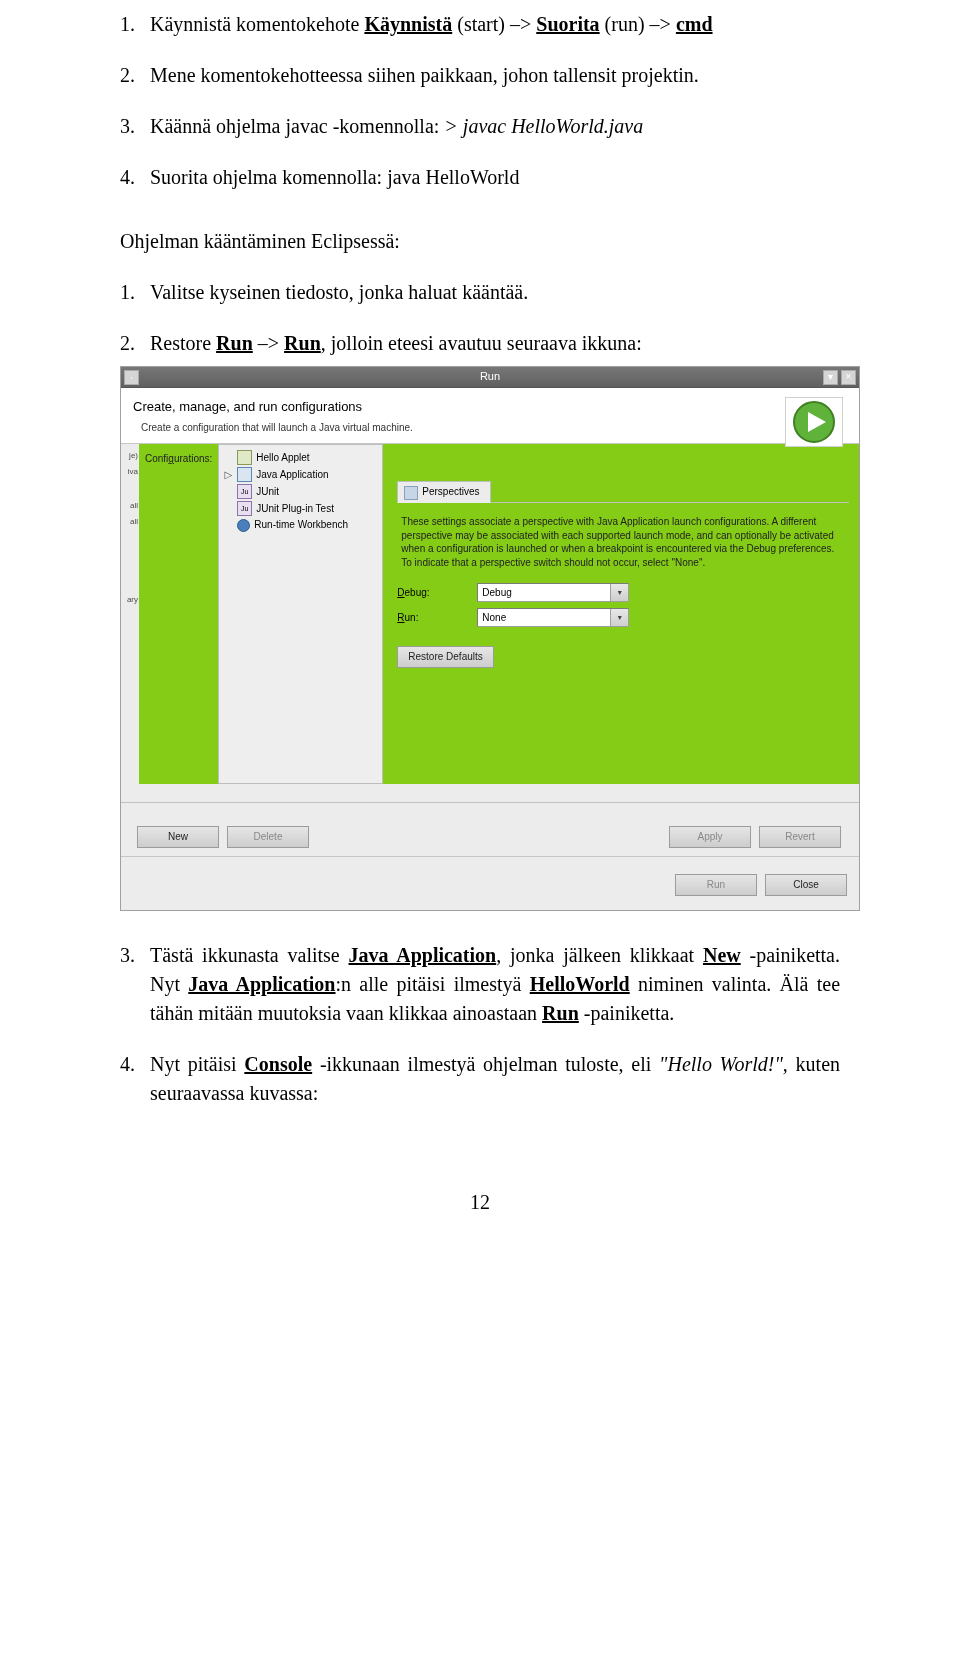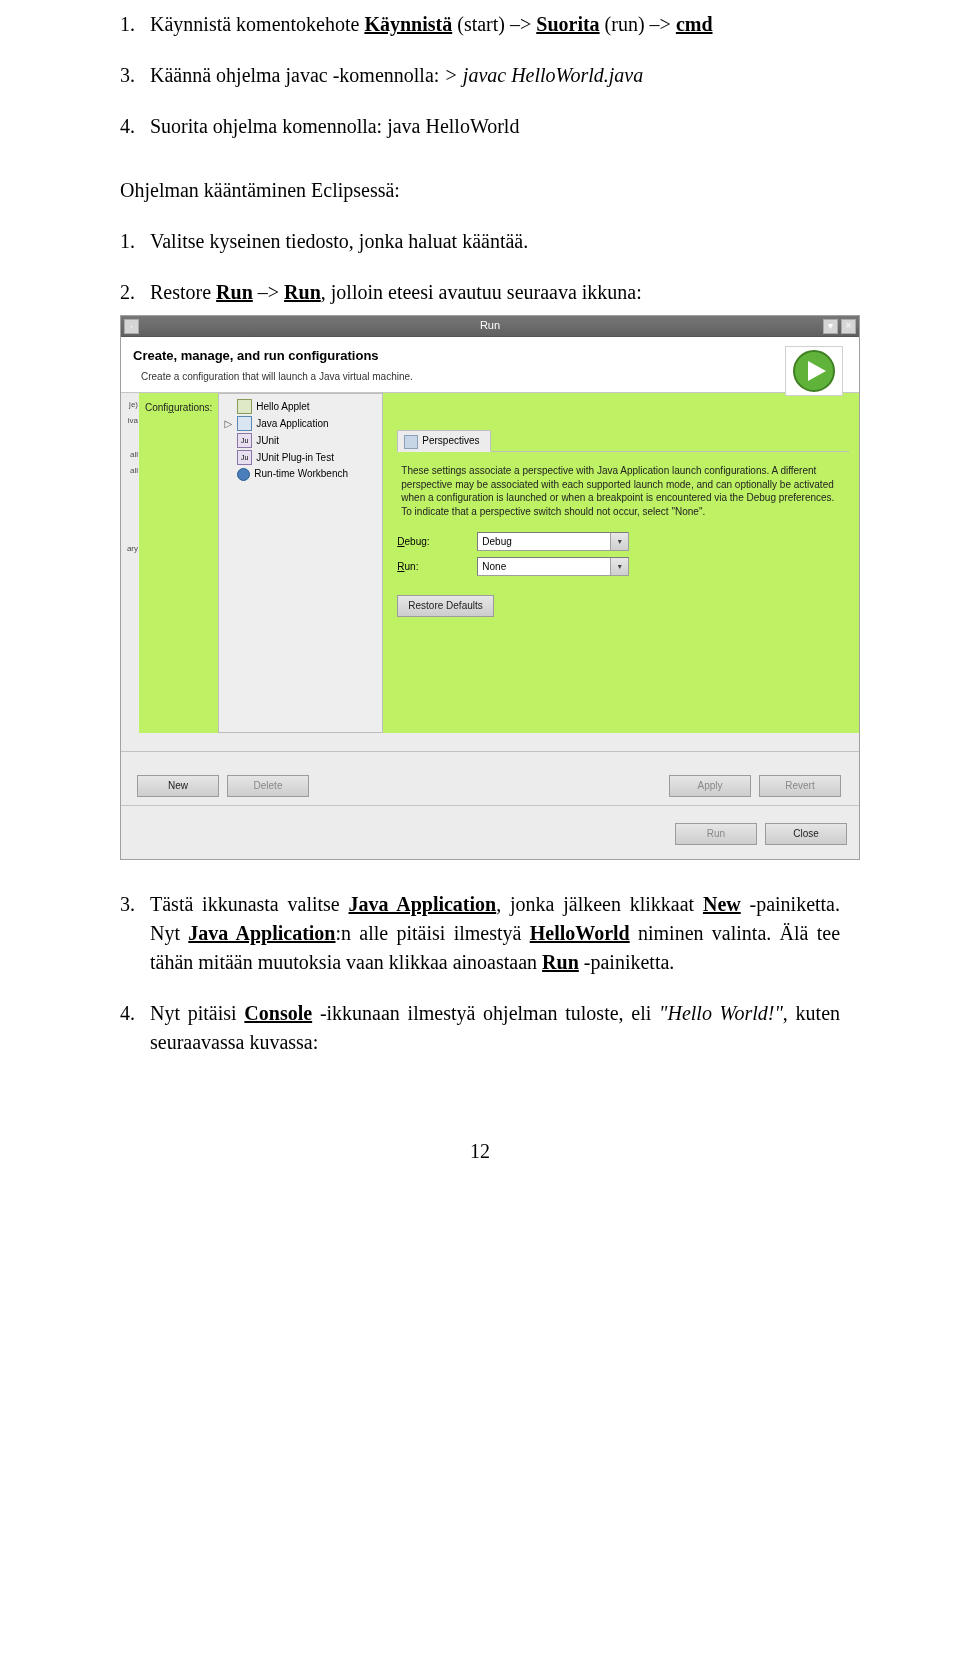--- a/index.html
+++ b/index.html
@@ -84,34 +84,34 @@
   .title-bar .right-ctrls .ctrl {
     width: 13px;
     height: 13px;
     background: #d5d5d5;
     border: 1px solid #aaa;
     font-size: 10px;
     display: flex; align-items: center; justify-content: center;
   }
   .headline {
     padding: 10px 12px 2px 12px;
-    font-weight: bold;
+    font-weight: normal;
     font-size: 13px;
     background: #fff;
   }
   .subhead {
     padding: 2px 20px 8px 20px;
     font-size: 10px;
     color: #333;
     background: #fff;
     border-bottom: 1px solid #c6c6c6;
   }
   .body-row {
     display: flex;
-    background: #bef264;
+    background: #84cc16;
   }
   .left-gutter {
     width: 18px;
     background: #ececec;
     position: relative;
   }
   .left-gutter .gtxt {
     position: absolute;
     font-size: 8px;
     color: #4a4a4a;
@@ -270,20 +270,23 @@
   }
 </style>
 </head>
 <body>
 
 <div class="page">
 
   <ol class="main">
     <li>
       <span class="num">1.</span><span>Käynnistä komentokehote </span><span class="bold">Käynnistä</span><span> (start) –&gt; </span><span class="bold">Suorita</span><span> (run) –&gt; </span><span class="bold">cmd</span>
+    </li>
+    <li>
+      <span class="num">2.</span><span>Mene komentokehotteessa siihen paikkaan, johon tallensit projektin.</span>
     </li>
     <li>
       <span class="num">3.</span><span>Käännä ohjelma javac -komennolla: </span><span class="italic">&gt; javac HelloWorld.java</span>
     </li>
     <li>
       <span class="num">4.</span><span>Suorita ohjelma komennolla: java HelloWorld</span>
     </li>
   </ol>
 
   <div class="section-label">Ohjelman kääntäminen Eclipsessä:</div>

